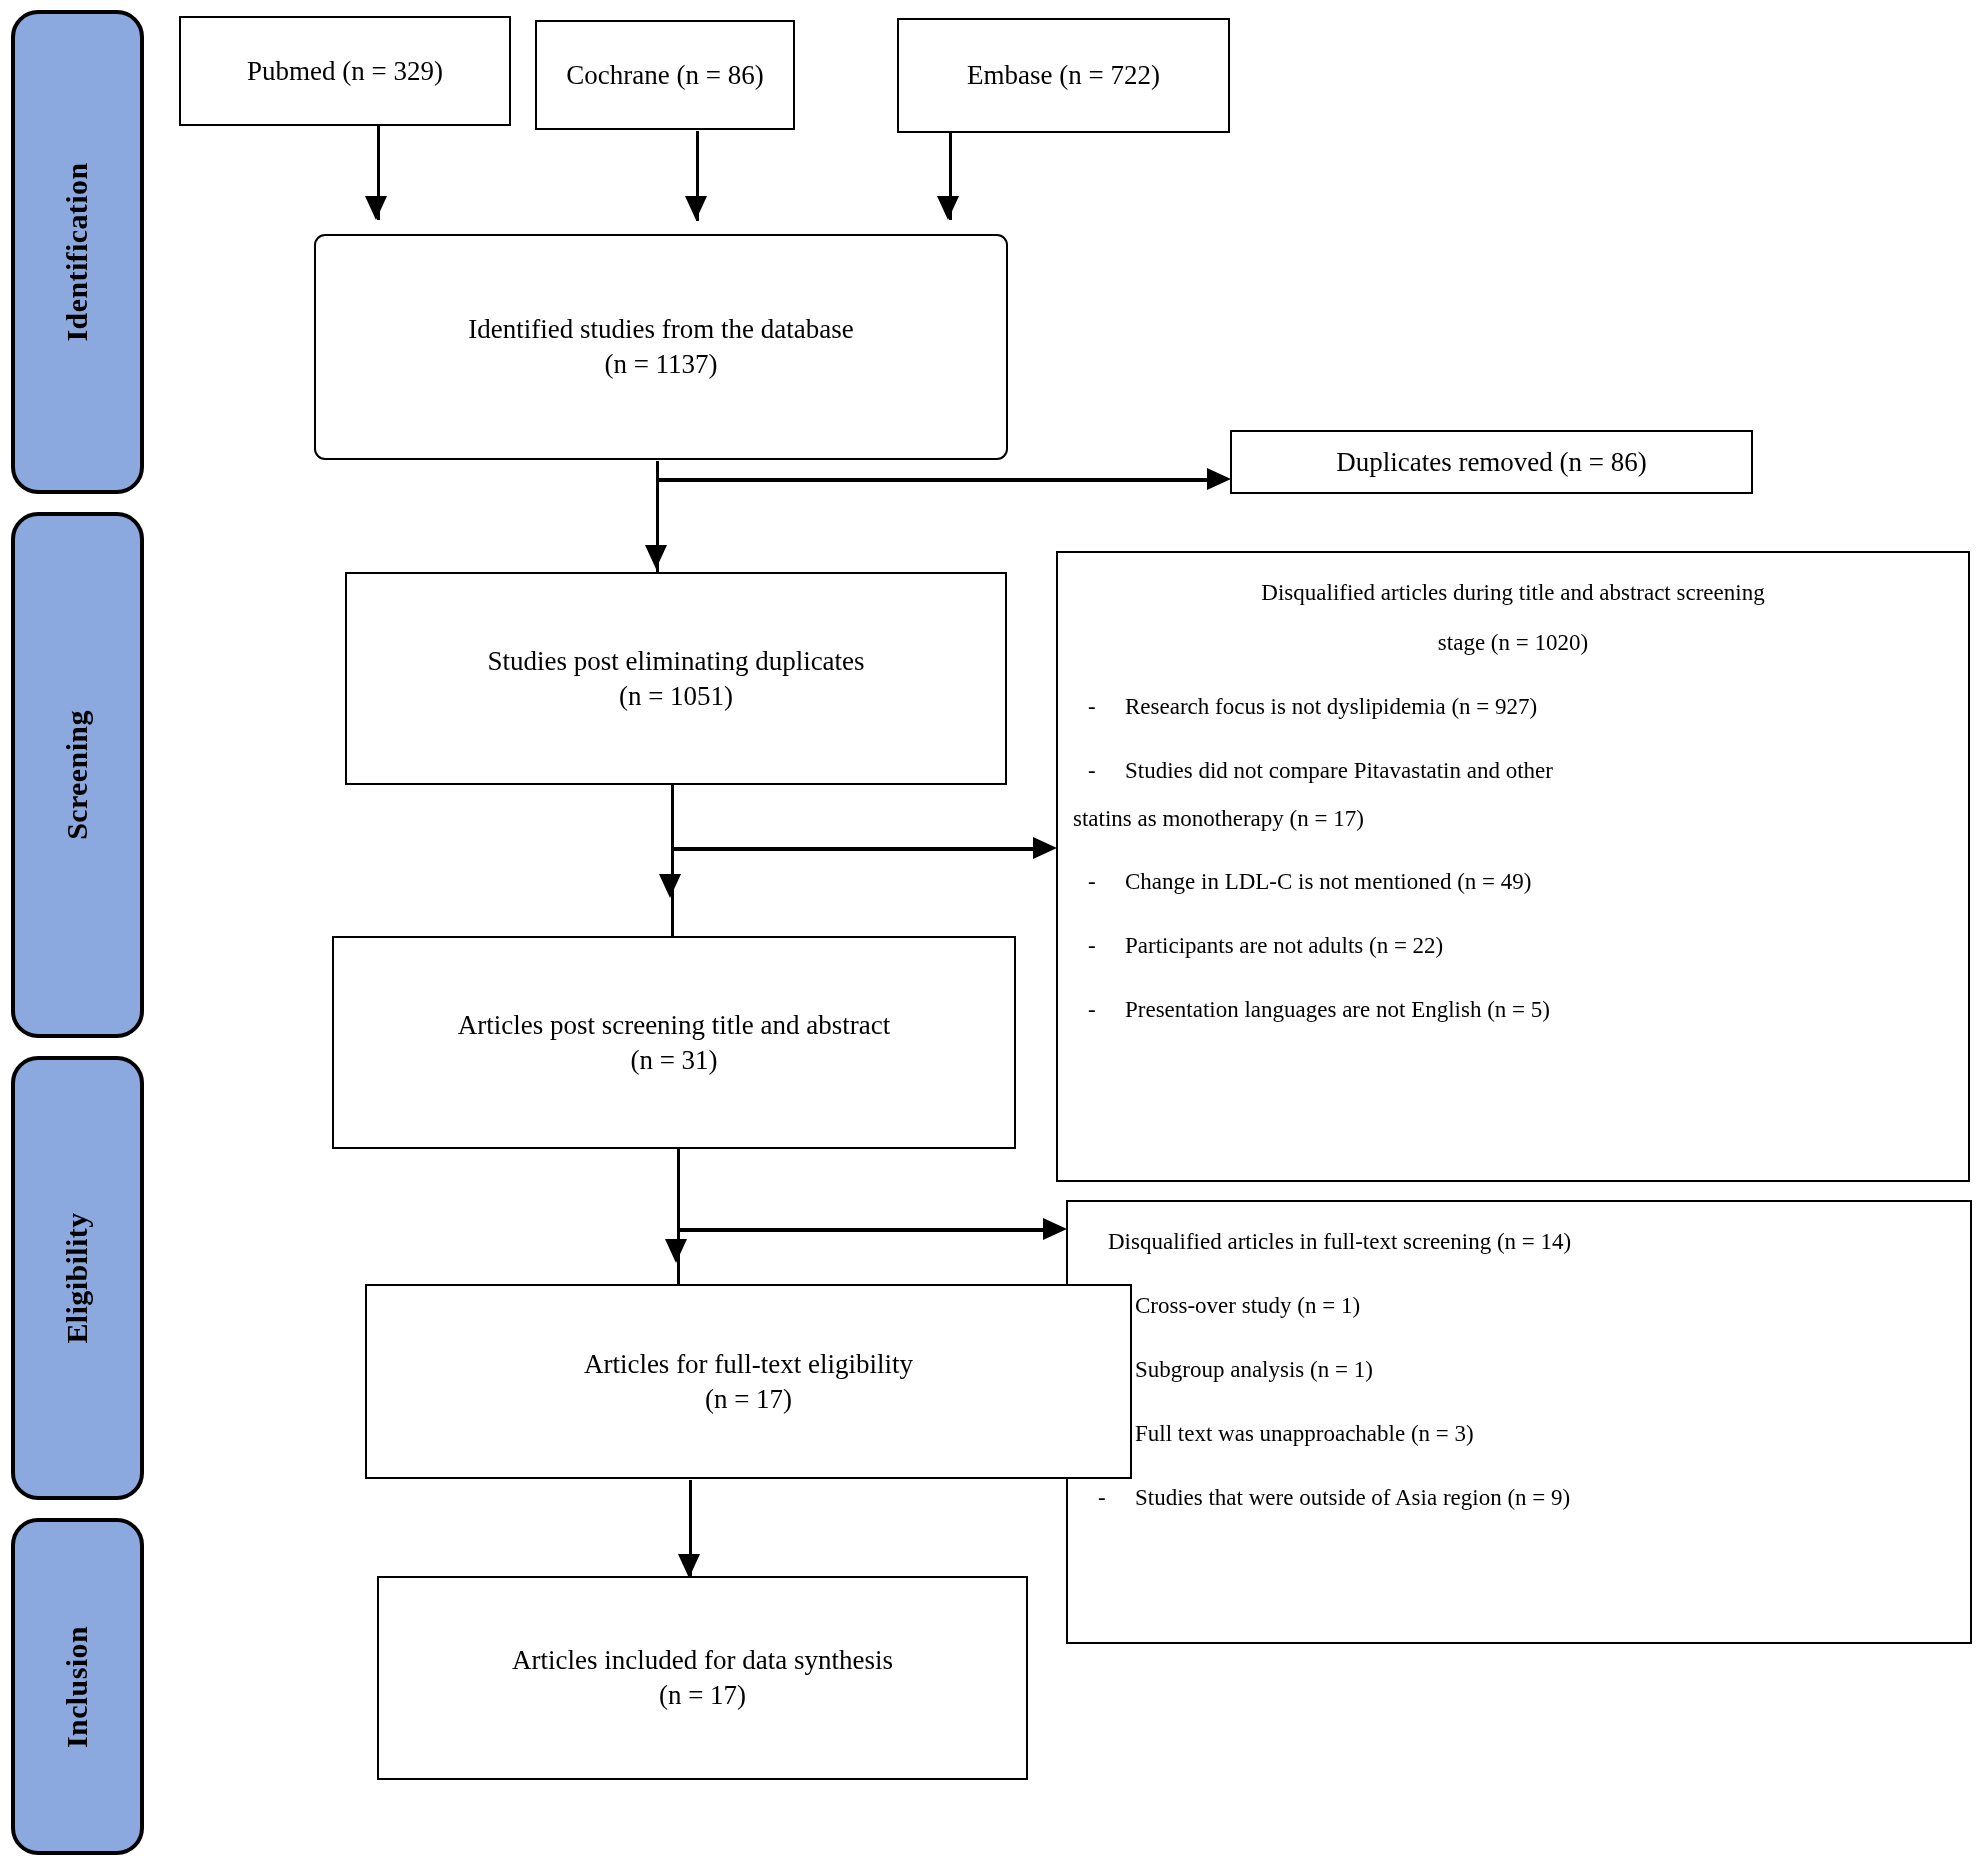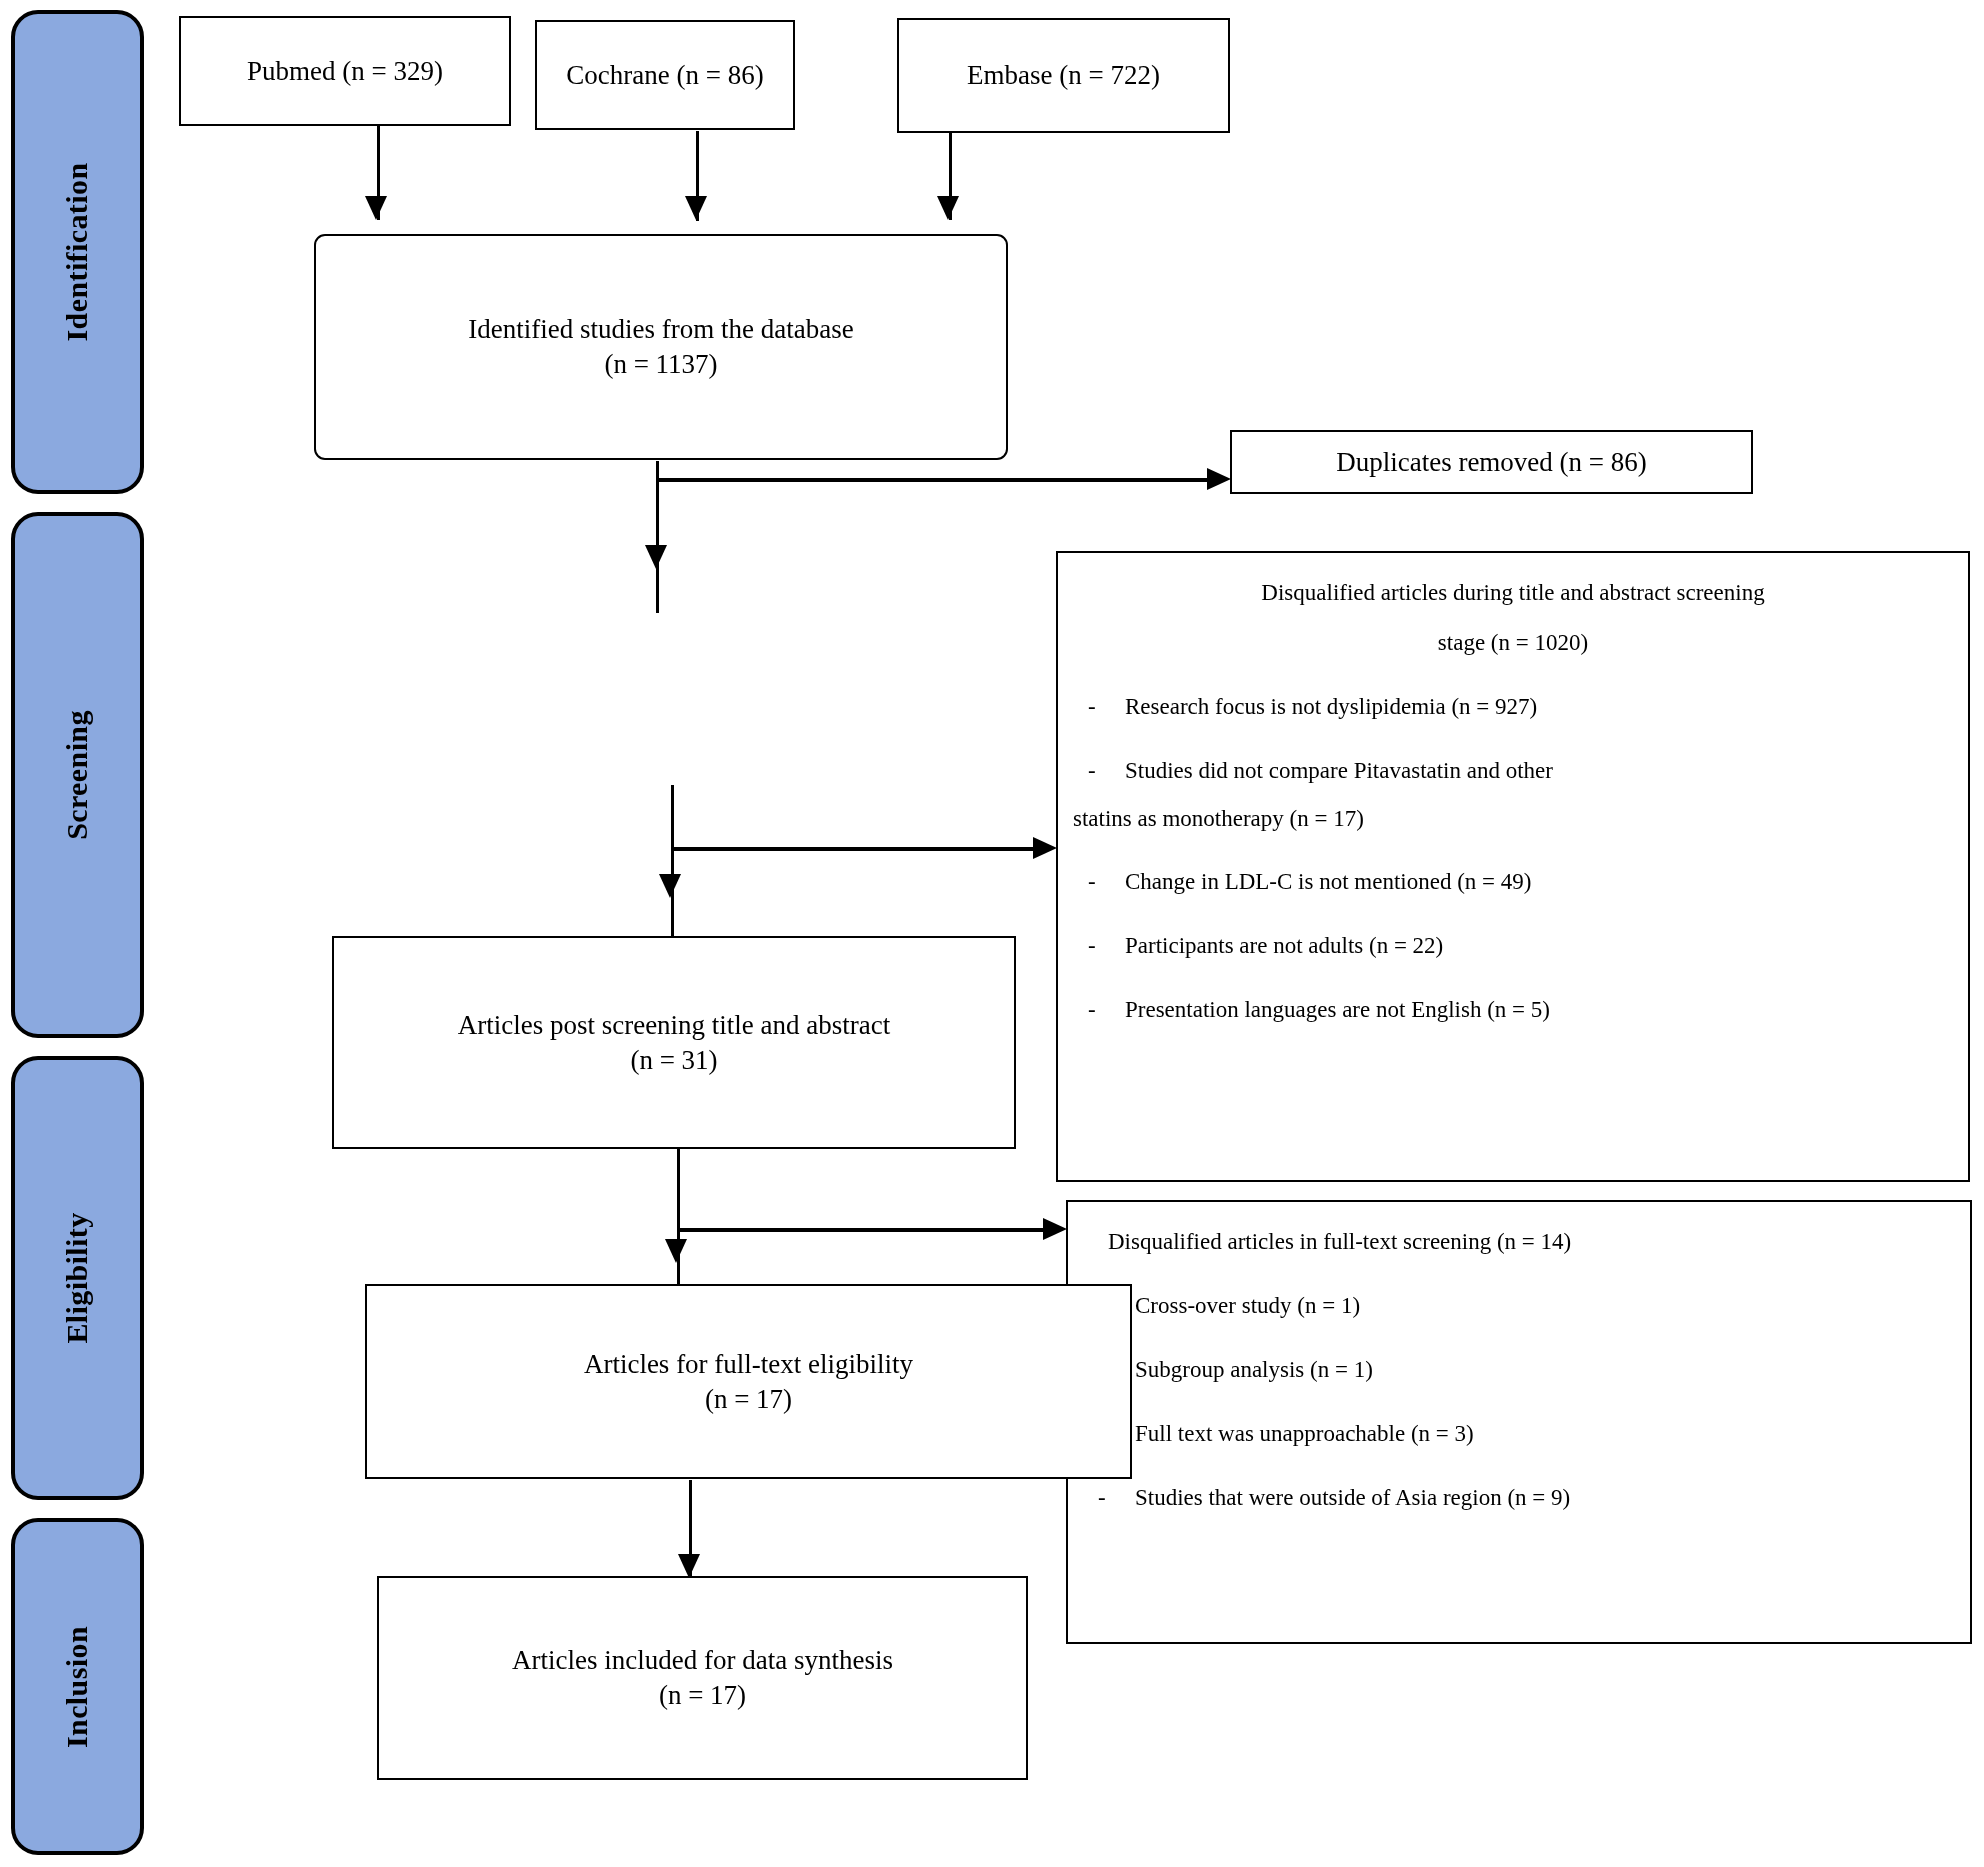--- a/index.html
+++ b/index.html
@@ -164,20 +164,24 @@
   <div class="vline" style="left:656px; top:461px; width:3.1px; height:152px;"></div>
   <div class="arrow-down" style="left:645px; top:545px;"></div>
 
   <div class="hline" style="left:656px; top:478px; width:562px; height:4px;"></div>
   <div class="arrow-right" style="left:1207px; top:468px;"></div>
 
   <div class="box single" style="left:1230px; top:430px; width:523px; height:64px;">
     <span class="line1">Duplicates removed (n = 86)</span>
   </div>
 
+  <div class="box" style="left:345px; top:572px; width:662px; height:213px;">
+    <span class="line1">Studies post eliminating duplicates</span>
+    <span class="line2">(n = 1051)</span>
+  </div>
 
   <div class="vline" style="left:671px; top:785px; width:3.1px; height:156px;"></div>
   <div class="arrow-down" style="left:659px; top:874px;"></div>
 
   <div class="hline" style="left:671px; top:847px; width:373px; height:4px;"></div>
   <div class="arrow-right" style="left:1033px; top:837px;"></div>
 
   <div class="panel" style="left:1056px; top:551px; width:914px; height:631px;">
     <span class="panel-title">
       <span class="t1">Disqualified articles during title and abstract screening</span>

